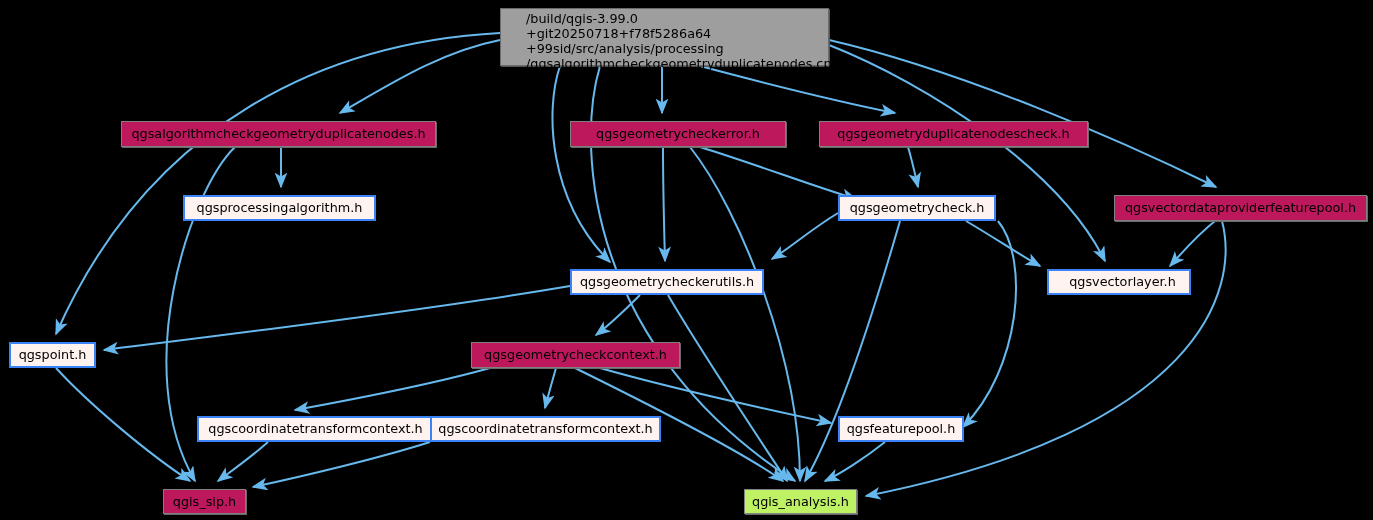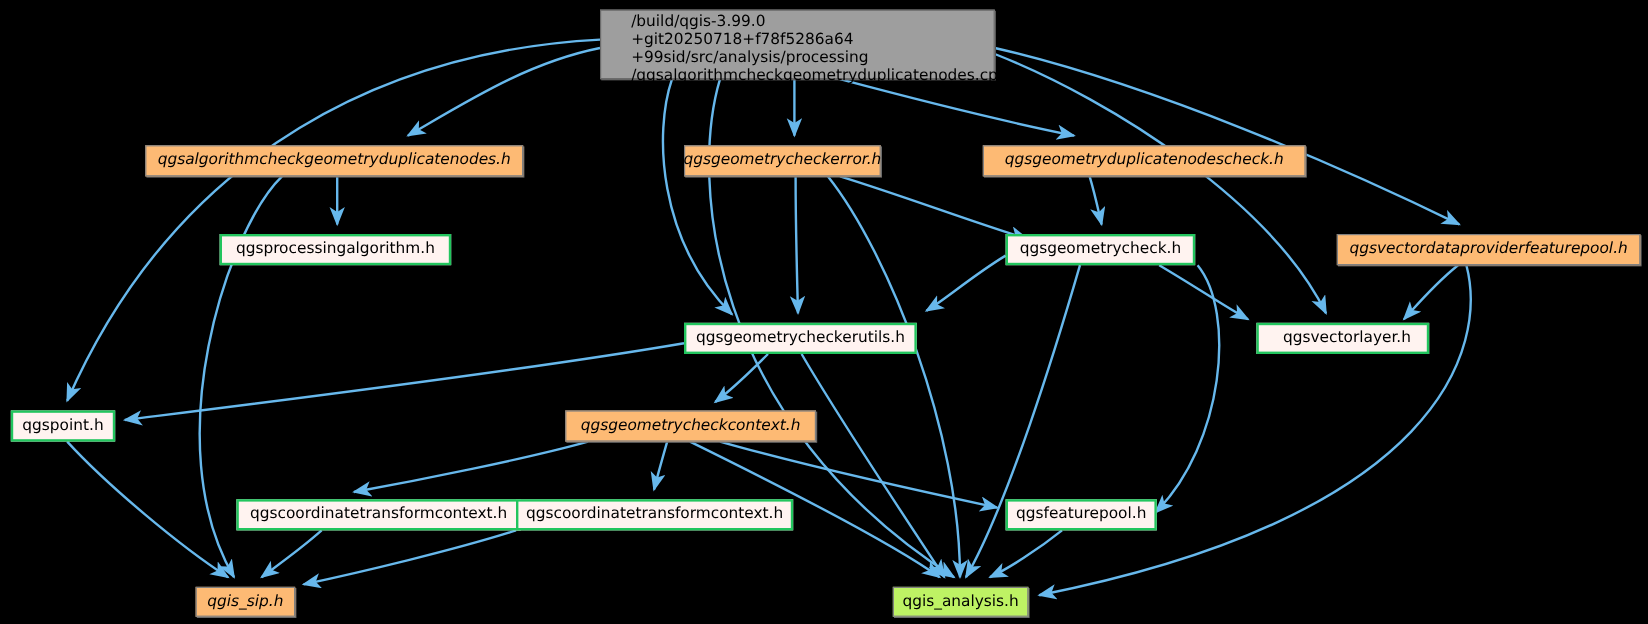--- a/index.html
+++ b/index.html
@@ -37,35 +37,34 @@
   .node-root {
     background: #9e9e9e;
     border: 1px solid #6b6b6b;
     box-shadow: 1px 1px 0 #555;
     justify-content: flex-start;
     align-items: flex-start;
     padding: 2px 4px 2px 5px;
     text-align: left;
   }
   .node-plain {
-    background: #fdba74;
+    background: #be185d;
     border: 1px solid #808080;
     box-shadow: 1px 1px 0 #6a6a6a;
     padding: 0 6px;
-    font-style: italic;
   }
   .node-gray {
     background: #bef264;
     border: 1px solid #808080;
     box-shadow: 1px 1px 0 #6a6a6a;
     padding: 0 6px;
   }
   .node-red {
     background: #fff3f0;
-    border: 2px solid #22c55e;
+    border: 2px solid #3b82f6;
     padding: 0 6px;
   }
 </style>
 </head>
 <body>
 
 <div id="canvas">
   <svg id="edges" viewBox="0 0 1373 520" xmlns="http://www.w3.org/2000/svg">
     <defs>
       <marker id="arrow" markerWidth="9" markerHeight="9" refX="7.2" refY="3.2" orient="auto" markerUnits="strokeWidth">
@@ -105,21 +104,21 @@
         <path d="M 430,442 C 380,458 300,477 253,487" fill="none" stroke="#67b8ec" stroke-width="2" marker-end="url(#arrow)"></path>
         <path d="M 885,442 C 865,458 840,474 825,481" fill="none" stroke="#67b8ec" stroke-width="2" marker-end="url(#arrow)"></path>
       </g>
   </svg>
   <div id="node-layer">
       <div class="node node-root" style="left: 500px; top: 8px; width: 329px; height: 58px; padding-left: 25px;">/build/qgis-3.99.0
 +git20250718+f78f5286a64
 +99sid/src/analysis/processing
 /qgsalgorithmcheckgeometryduplicatenodes.cpp</div>
       <div class="node node-plain" style="left: 121px; top: 121px; width: 315px; height: 26px;">qgsalgorithmcheckgeometryduplicatenodes.h</div>
-      <div class="node node-plain" style="left: 570px; top: 121px; width: 164px; height: 26px;">qgsgeometrycheckerror.h</div>
+      <div class="node node-plain" style="left: 570px; top: 121px; width: 216px; height: 26px;">qgsgeometrycheckerror.h</div>
       <div class="node node-plain" style="left: 779px; top: 121px; width: 269px; height: 26px; margin-left: 40px;">qgsgeometryduplicatenodescheck.h</div>
       <div class="node node-plain" style="left: 1114px; top: 195px; width: 253px; height: 26px;">qgsvectordataproviderfeaturepool.h</div>
       <div class="node node-red" style="left: 183px; top: 195px; width: 193px; height: 26px;">qgsprocessingalgorithm.h</div>
       <div class="node node-red" style="left: 838px; top: 195px; width: 158px; height: 26px;">qgsgeometrycheck.h</div>
       <div class="node node-red" style="left: 1047px; top: 269px; width: 144px; height: 26px; padding-left: 13px;">qgsvectorlayer.h</div>
       <div class="node node-red" style="left: 570px; top: 269px; width: 194px; height: 26px;">qgsgeometrycheckerutils.h</div>
       <div class="node node-red" style="left: 9px; top: 342px; width: 87px; height: 26px;">qgspoint.h</div>
       <div class="node node-plain" style="left: 471px; top: 342px; width: 209px; height: 26px;">qgsgeometrycheckcontext.h</div>
       <div class="node node-red" style="left: 166px; top: 416px; width: 237px; height: 26px; margin-left: 31px;">qgscoordinatetransformcontext.h</div>
       <div class="node node-red" style="left: 430px; top: 416px; width: 231px; height: 26px;">qgscoordinatetransformcontext.h</div>

